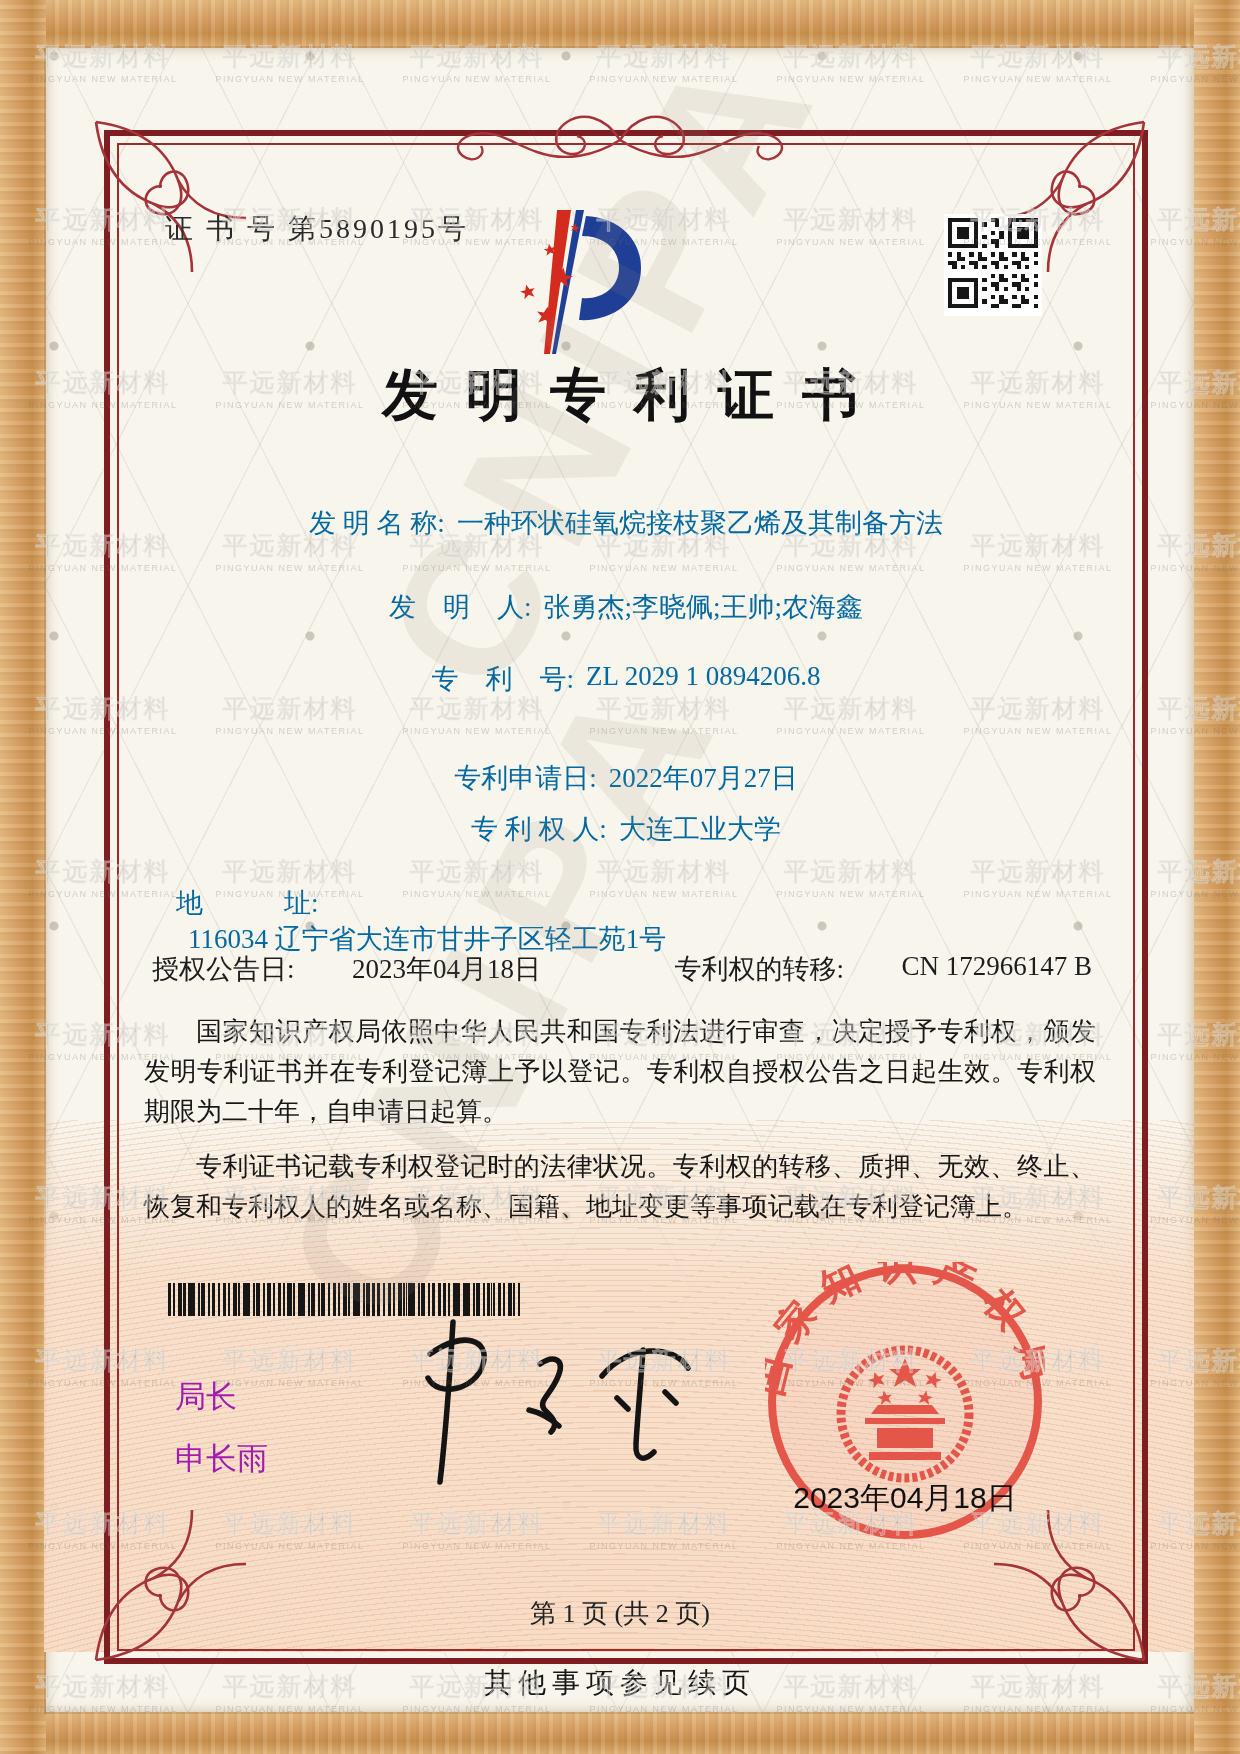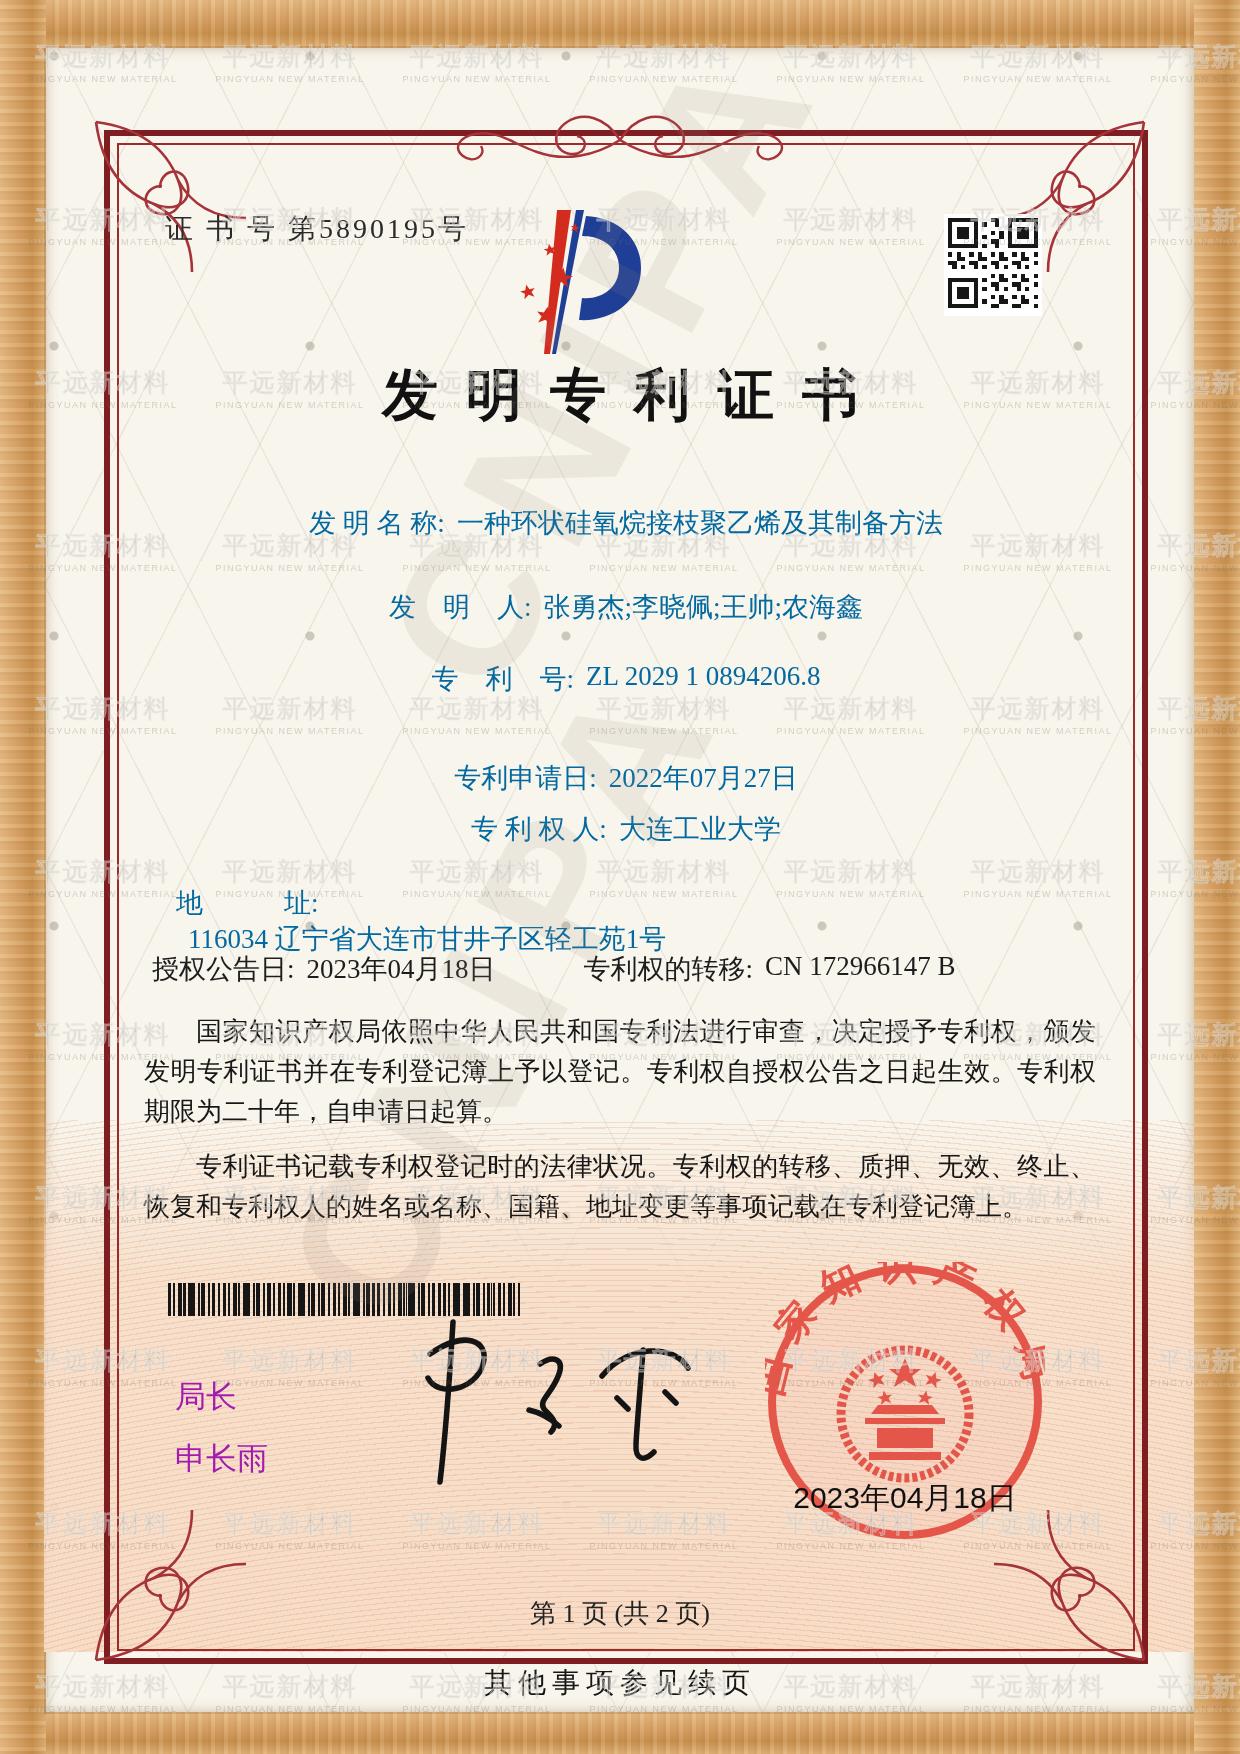--- a/index.html
+++ b/index.html
@@ -37,21 +37,21 @@
   
   .abs{position:absolute;z-index:5;}
   .cert-no{left:165px;top:210px;font-size:28px;letter-spacing:3px;color:#2a2a2a;}
   .logo{left:478px;top:208px;}
   .qr{left:944px;top:214px;background:#fff;padding:4px;}
   .title{left:0;top:358px;width:1240px;text-align:center;font-size:56px;font-weight:700;
       letter-spacing:28px;text-indent:28px;color:#111;}
   .frow{left:176px;width:900px;font-size:27px;color:#0369a1;display:flex;justify-content:center;}
   .frow .lab{white-space:pre;}
   .frow .val{margin-left:12px;white-space:pre;}
-  .grant{left:152px;top:951px;width:940px;font-size:27px;color:#1d1d1d;display:flex;}
+  .grant{left:152px;top:951px;width:940px;font-size:27px;color:#1d1d1d;display:flex;justify-content:space-between;}
   .grant .g2{margin-left:88px;}
   .paras{left:144px;top:1012px;width:952px;font-size:26px;line-height:40px;color:#171717;
       text-align:justify;}
   .paras p{margin:0 0 15px 0;text-indent:2em;}
   .barcode{left:168px;top:1283px;width:352px;height:33px;background:
       repeating-linear-gradient(90deg,#161616 0 2px,rgba(0,0,0,0) 2px 5px),
       repeating-linear-gradient(90deg,#161616 0 3px,rgba(0,0,0,0) 3px 11px),
       repeating-linear-gradient(90deg,#161616 0 1px,rgba(0,0,0,0) 1px 17px);}
   .signature{left:380px;top:1312px;}
   .officer{left:175px;font-family:"Liberation Sans",sans-serif;font-size:31px;color:#a21caf;}

